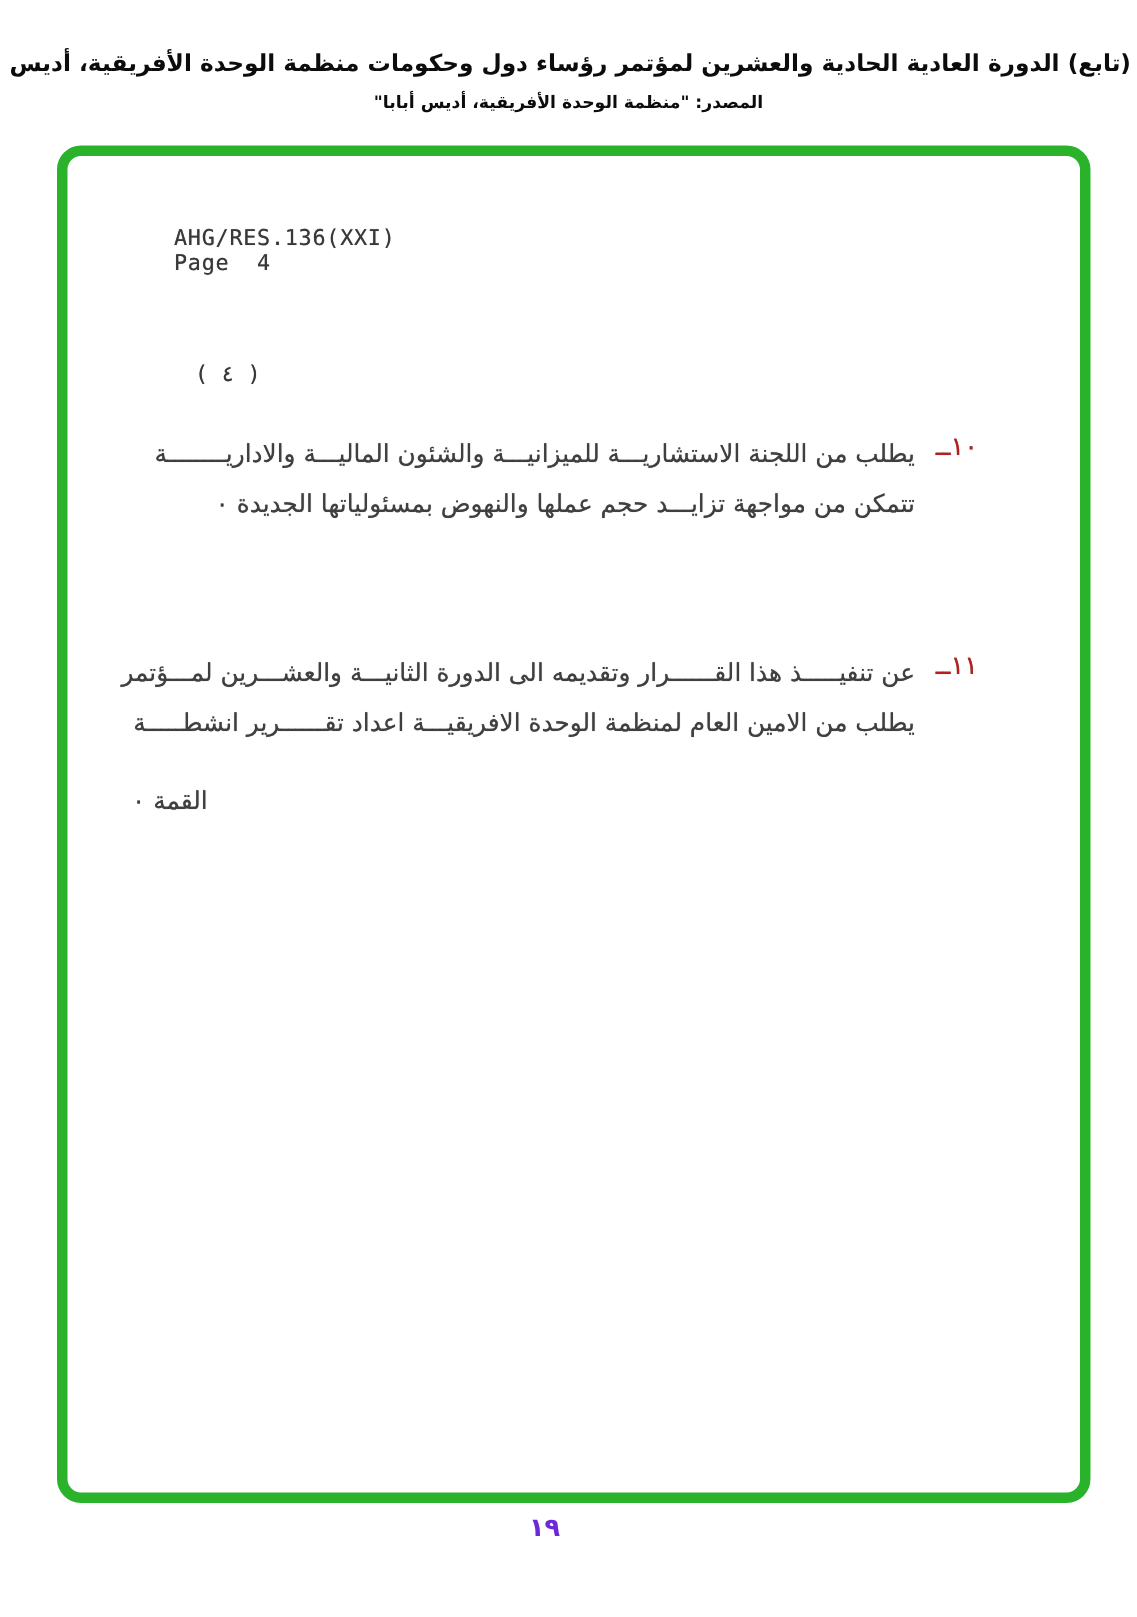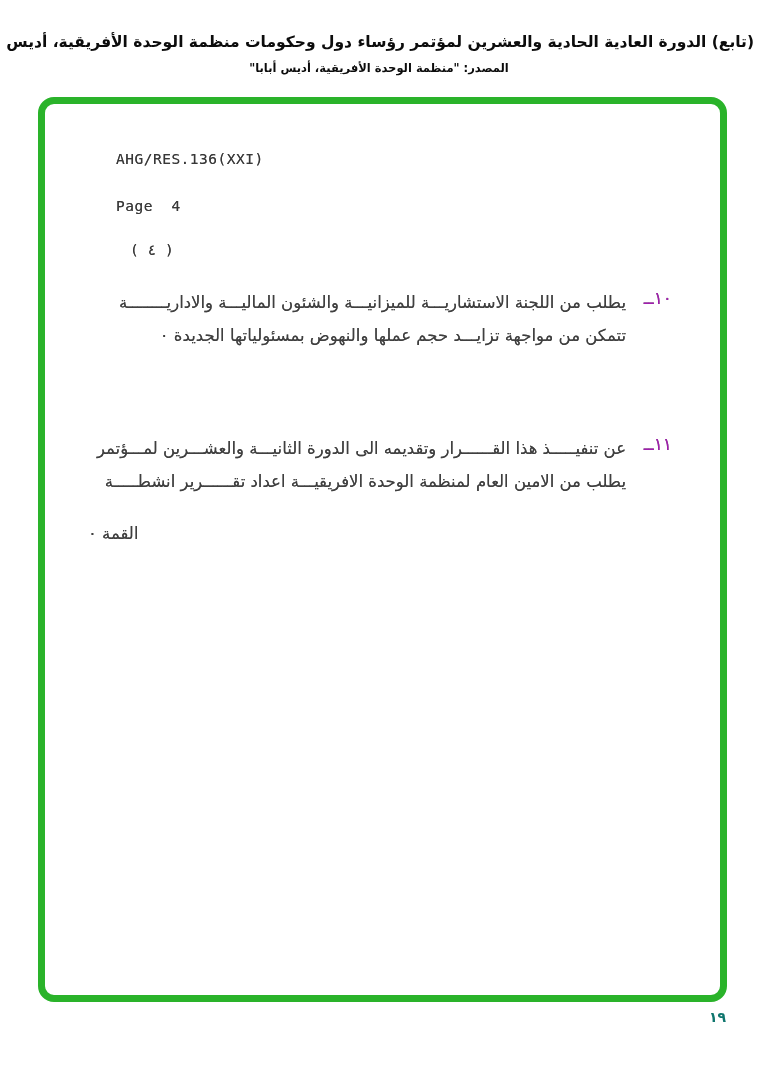--- a/index.html
+++ b/index.html
@@ -42,61 +42,62 @@
 
   
   .ref, .page-label {
     position:absolute; left:43px;
     font-family:"DejaVu Sans Mono", monospace;
     font-size:14.5px; color:#383838; letter-spacing:.5px;
     white-space:pre;
     margin-left:28px;
   }
   .ref { top:47px; }
-  .page-label { top:94px; }
+  .page-label { top:64px; }
 
   .section-marker {
     position:absolute; left:85px; top:138px;
     font-family:"DejaVu Sans Mono", monospace;
     font-size:14.5px; color:#383838; letter-spacing:2px;
   }
 
   
   .para-number {
-    position:absolute; right:48px;
-    direction:rtl; font-size:17px; color:#a21caf;
+    position:absolute; right:68px;
+    direction:rtl; font-size:17px; color:#b91c1c;
     white-space:nowrap;
   }
   #p10-num { top:184px; }
   #p11-num { top:330px; }
 
   .para-lines {
-    position:absolute; right:94px;
+    position:absolute; right:110px;
     direction:rtl;
   }
   #p10-lines { top:182px; }
   #p11-lines { top:328px; }
   .para-lines .line {
     height:33px; line-height:33px;
     white-space:nowrap; text-align:right;
     font-size:16.5px;
   }
   .line.indent-1 { }
 
   #p11-l3 {
     position:absolute; left:43px; top:413px;
     direction:rtl; font-size:16.5px; line-height:33px;
     white-space:nowrap;
   }
 
   
   .footer-page {
     position:absolute; top:1009px; left:0; right:32px;
+    text-align:center;
     direction:rtl;
-    font-weight:bold; font-size:14px; color:#0f766e;
+    font-weight:bold; font-size:17px; color:#6d28d9;
   }
 </style>
 </head>
 <body>
 
 <div class="header-line1">(تابع) الدورة العادية الحادية والعشرين لمؤتمر رؤساء دول وحكومات منظمة الوحدة الأفريقية، أديس أبابا، ١٨-٢٠ يوليه ١٩٨٥</div>
 <div class="header-line2">المصدر:  "منظمة الوحدة الأفريقية، أديس أبابا"</div>
 
 <div class="green-box" style="border-color: rgb(42, 179, 42);">
   <div class="scan">

